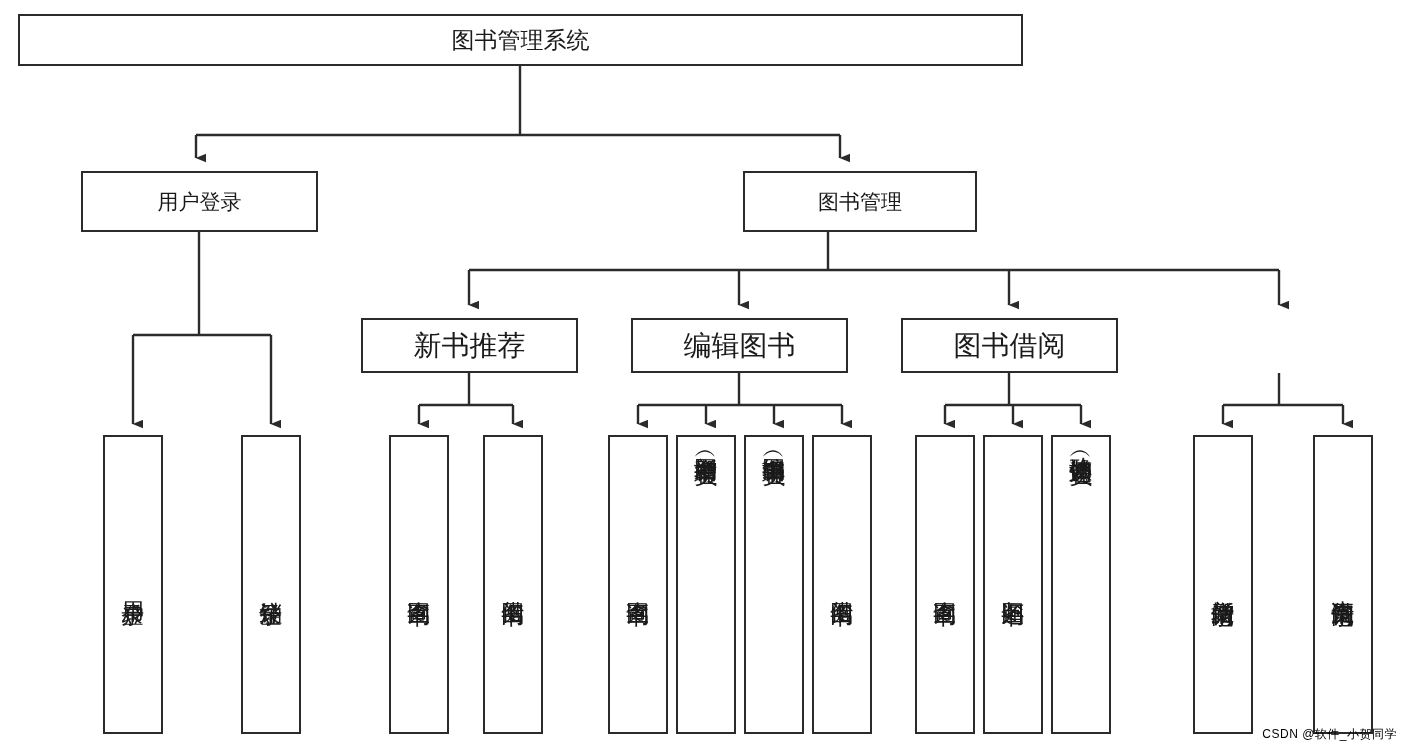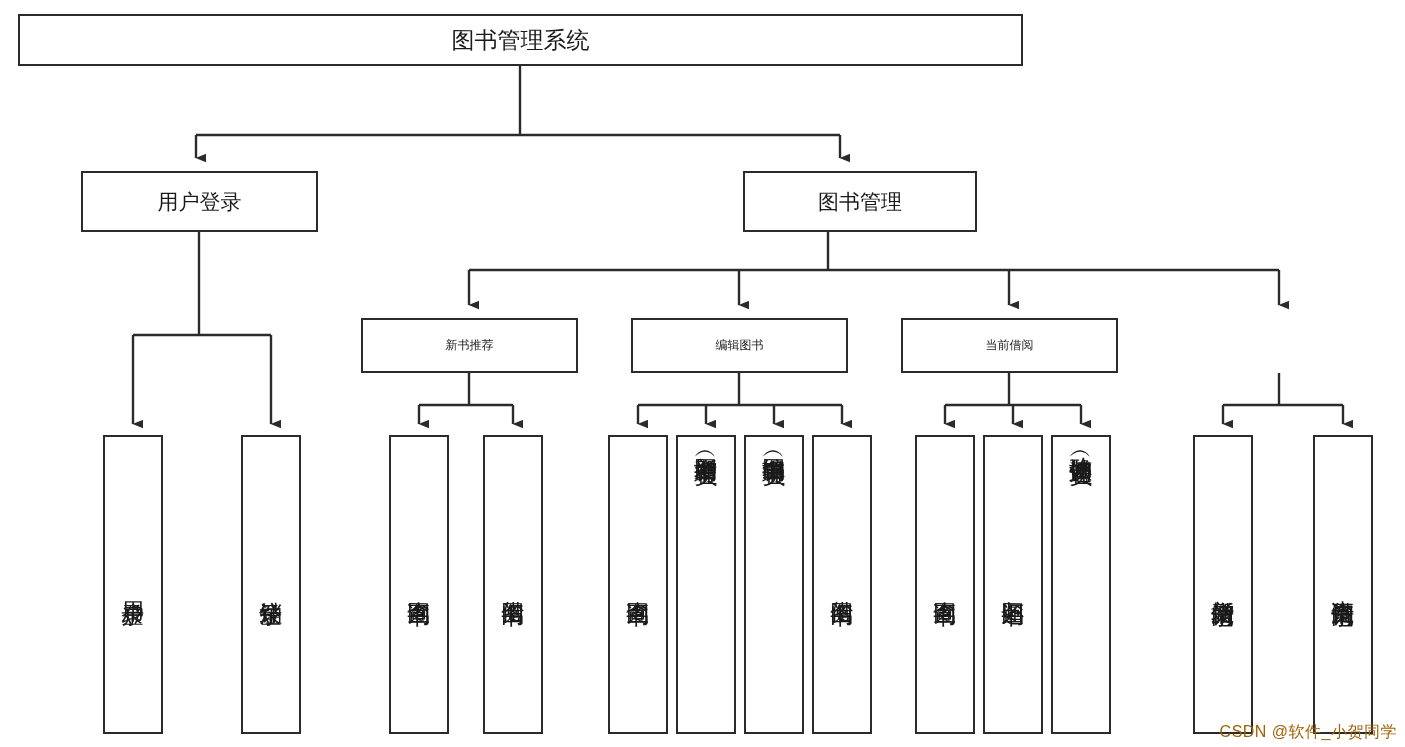--- a/index.html
+++ b/index.html
@@ -18,21 +18,21 @@
     box-sizing:border-box;
     border:2px solid #2b2b2b;
     background:#ffffff;
     display:flex;
     align-items:center;
     justify-content:center;
     color:#1a1a1a;
   }
   .node.root{font-size:23px;}
   .node.lvl1{font-size:21px;}
-  .node.lvl2{font-size:12px;}
+  .node.lvl2{font-size:28px;}
 
   
   .node.leaf{
     padding:0;
     align-items:center;
     justify-content:center;
   }
   .vtext{
     writing-mode:vertical-rl;
     text-orientation:upright;
@@ -42,22 +42,22 @@
     white-space:nowrap;
     color:#1a1a1a;
   }
   .node.leaf.toptext{align-items:flex-start;}
   .node.leaf.toptext .vtext{margin-top:2px;}
 
   .watermark{
     position:absolute;
     right:8px;
     bottom:4px;
-    font-size:16px;
-    color:#a16207;
+    font-size:12px;
+    color:#000000;
     letter-spacing:.5px;
     white-space:nowrap;
   }
 </style>
 </head>
 <body>
 
 <div id="canvas">
 
   <svg class="edges" viewBox="0 0 1405 747">
@@ -121,21 +121,21 @@
     <span>图书管理</span>
   </div>
 
   <div class="node lvl2" style="left:361px;top:318px;width:217px;height:55px;">
     <span>新书推荐</span>
   </div>
   <div class="node lvl2" style="left:631px;top:318px;width:217px;height:55px;">
     <span>编辑图书</span>
   </div>
   <div class="node lvl2" style="left:901px;top:318px;width:217px;height:55px;">
-    <span>当前借阅</span>
+    <span>图书借阅</span>
   </div>
 
   <div class="node leaf" style="left:103px;top:435px;width:60px;height:299px;">
     <span class="vtext">用户登录</span>
   </div>
   <div class="node leaf" style="left:241px;top:435px;width:60px;height:299px;">
     <span class="vtext">注销登录</span>
   </div>
 
   <div class="node leaf" style="left:389px;top:435px;width:60px;height:299px;">

